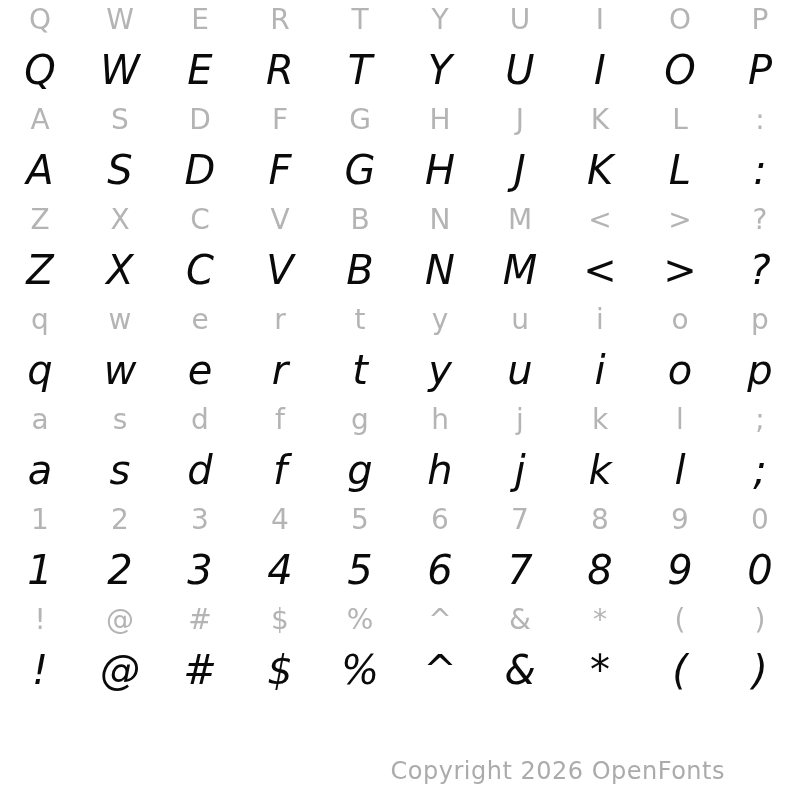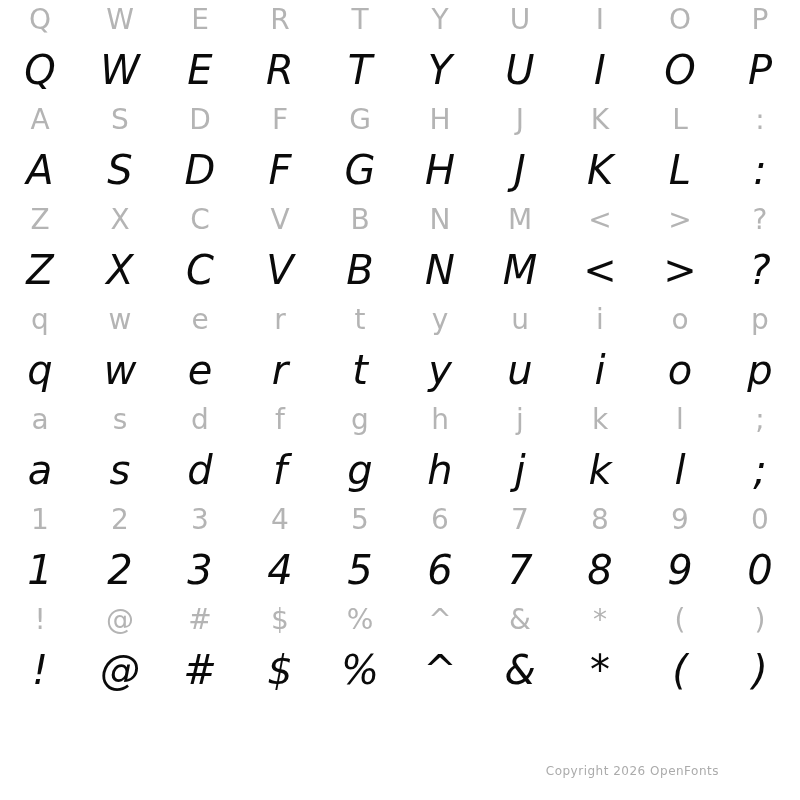--- a/index.html
+++ b/index.html
@@ -46,22 +46,22 @@
   }
   .cell {
     width: 80px;
     flex: 0 0 80px;
     text-align: center;
     white-space: pre;
   }
   .copyright {
     position: absolute;
     top: 758px;
-    right: 81px;
-    font-size: 12px;
+    right: 75px;
+    font-size: 24px;
     line-height: 26px;
     color: var(--footer, #ababab);
     font-style: normal;
     letter-spacing: 0.5px;
   }
 </style>
 </head>
 <body style="background: rgb(255, 255, 255);">
 
 <div class="page">

